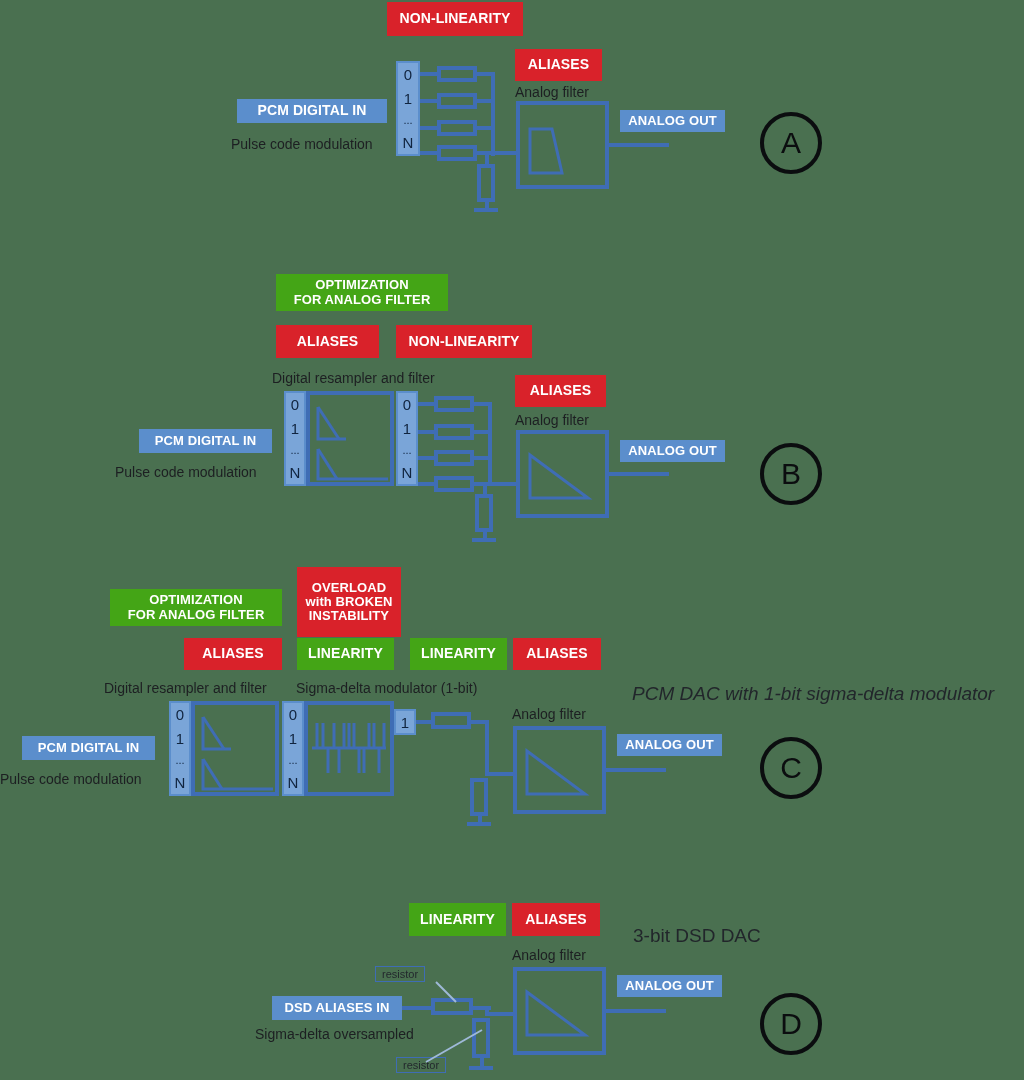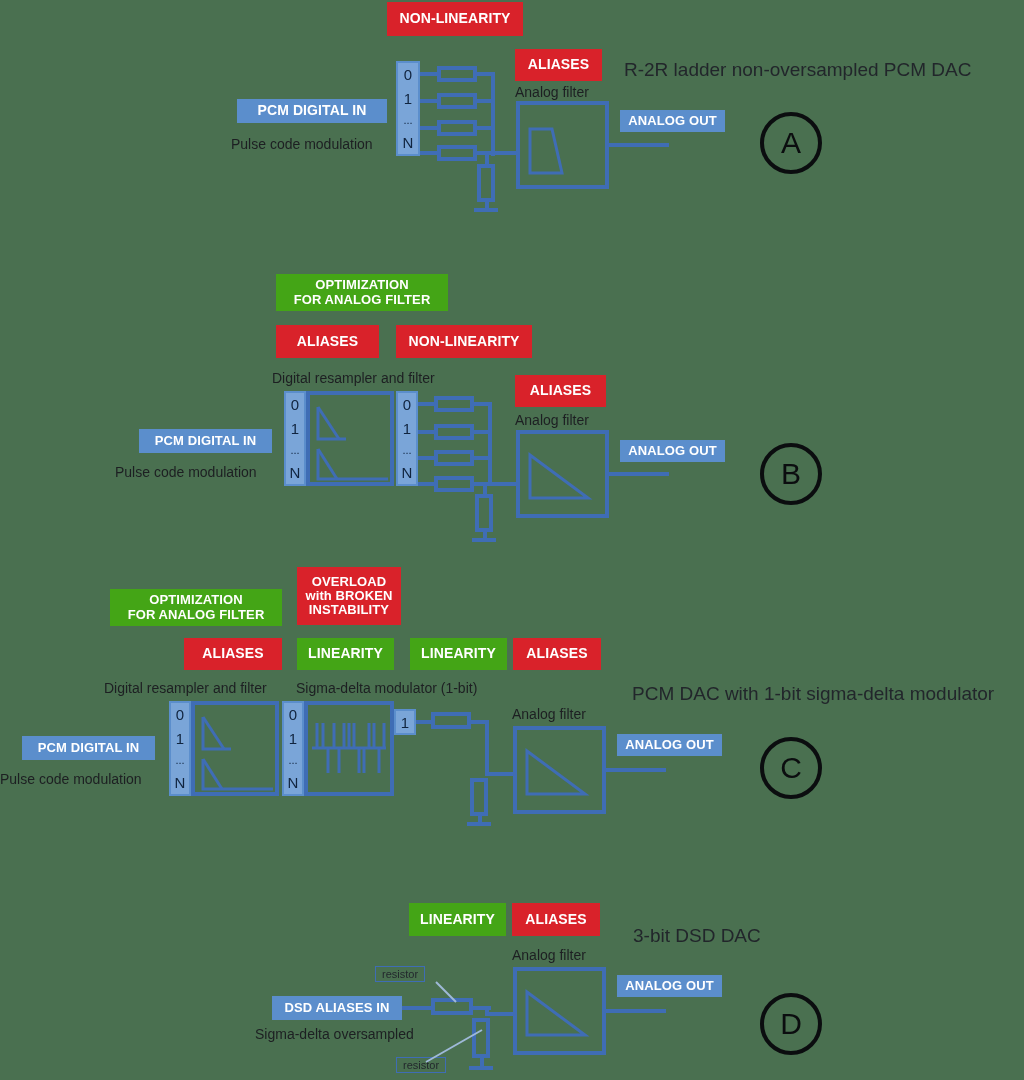--- a/index.html
+++ b/index.html
@@ -90,21 +90,20 @@
 </style>
 </head>
 <body>
 
 <div class="stage">
 
   <div class="chip red" style="left:387px;top:2px;width:136px;height:34px;font-size:14px;">NON-LINEARITY</div>
 
   <div class="chip red" style="left:515px;top:49px;width:87px;height:32px;font-size:14px;">ALIASES</div>
 
-  <div class="title" style="left:624px;top:59px;">R-2R ladder non-oversampled PCM DAC</div>
 
   <div class="cap" style="left:515px;top:84px;">Analog filter</div>
 
   <div class="chip blue" style="left:237px;top:99px;width:150px;height:24px;font-size:14px;">PCM DIGITAL IN</div>
 
   <div class="cap" style="left:231px;top:136px;">Pulse code modulation</div>
 
   <div class="chip blue" style="left:620px;top:110px;width:105px;height:22px;font-size:13px;">ANALOG OUT</div>
 
   <div class="bitbus" style="left:396px;top:61px;width:24px;height:95px;">
@@ -211,37 +210,37 @@
   <svg width="93" height="88" style="left:516px;top:430px;">
     <path d="M 14 25 L 14 68 L 72 68 L 14 25 Z" fill="none" stroke="#3f6db5" stroke-width="3"></path>
   </svg>
   <div class="wire wh" style="left:609px;top:472px;width:60px;"></div>
 
   <div class="badge" style="left:760px;top:443px;">B</div>
 
   <div class="chip green" style="left:110px;top:589px;width:172px;height:37px;font-size:13px;">OPTIMIZATION
 FOR ANALOG FILTER</div>
 
-  <div class="chip red" style="left:297px;top:567px;width:104px;height:58px;font-size:13px;">OVERLOAD
+  <div class="chip red" style="left:297px;top:567px;width:104px;height:70px;font-size:13px;">OVERLOAD
 with BROKEN
 INSTABILITY</div>
 
   <div class="chip red" style="left:184px;top:638px;width:98px;height:32px;font-size:14px;">ALIASES</div>
 
   <div class="chip green" style="left:297px;top:638px;width:97px;height:32px;font-size:14px;">LINEARITY</div>
 
   <div class="chip green" style="left:410px;top:638px;width:97px;height:32px;font-size:14px;">LINEARITY</div>
 
   <div class="chip red" style="left:513px;top:638px;width:88px;height:32px;font-size:14px;">ALIASES</div>
 
   <div class="cap" style="left:104px;top:680px;">Digital resampler and filter</div>
 
   <div class="cap" style="left:296px;top:680px;">Sigma-delta modulator (1-bit)</div>
 
-  <div class="title" style="left:632px;top:683px;">PCM DAC with 1-bit sigma-delta modulator</div>
+  <div class="title" style="left:632px;top:683px;font-style:italic;">PCM DAC with 1-bit sigma-delta modulator</div>
 
   <div class="cap" style="left:512px;top:706px;">Analog filter</div>
 
   <div class="chip blue" style="left:22px;top:736px;width:133px;height:24px;font-size:13px;">PCM DIGITAL IN</div>
 
   <div class="cap" style="left:0px;top:771px;">Pulse code modulation</div>
 
   <div class="chip blue" style="left:617px;top:734px;width:105px;height:22px;font-size:13px;">ANALOG OUT</div>
 
   <div class="bitbus" style="left:169px;top:701px;width:22px;height:95px;">

